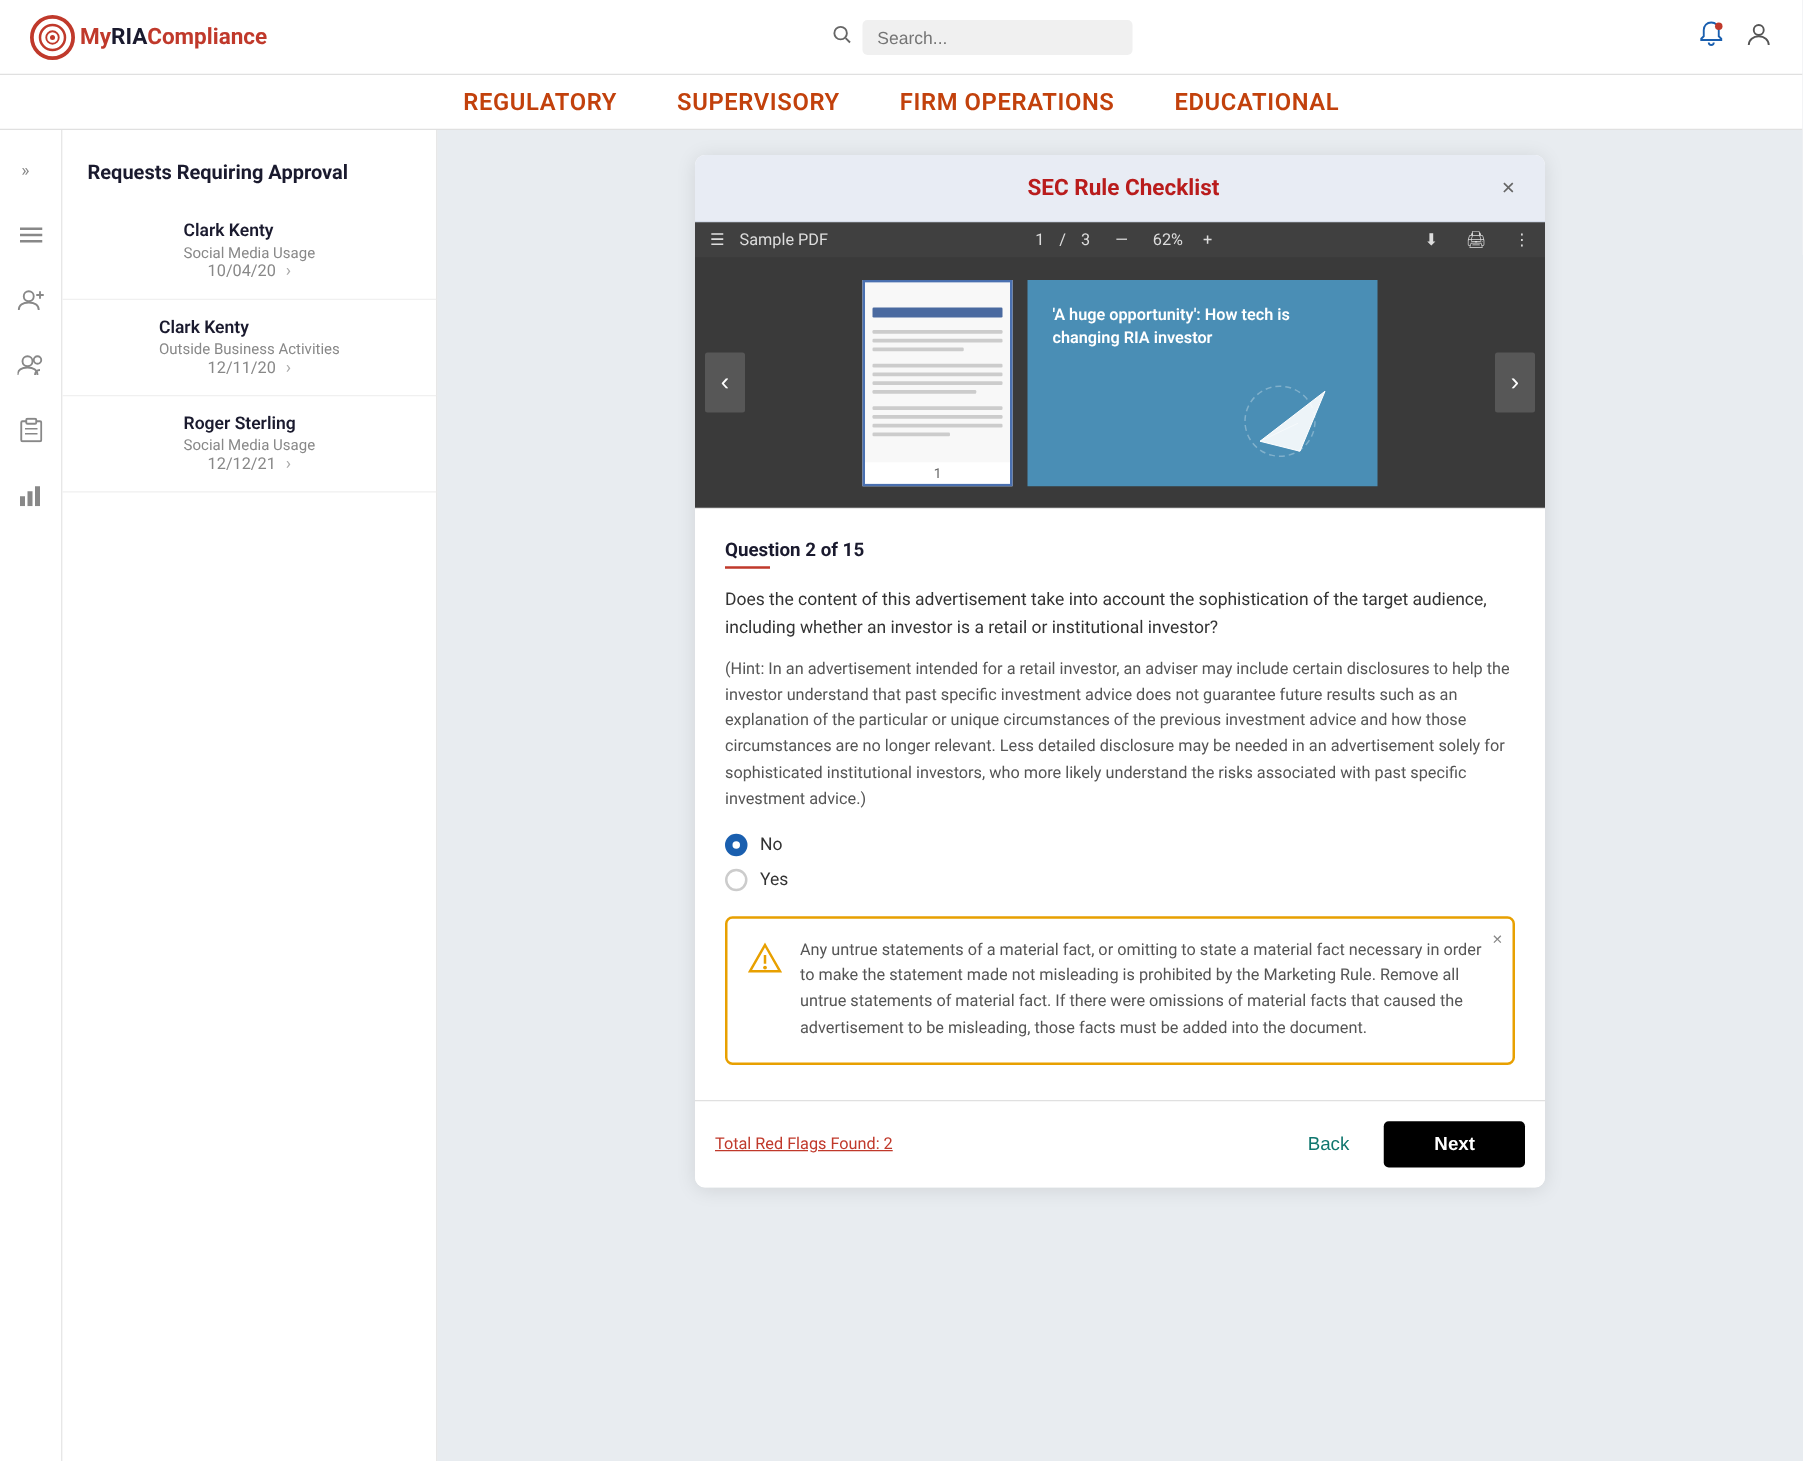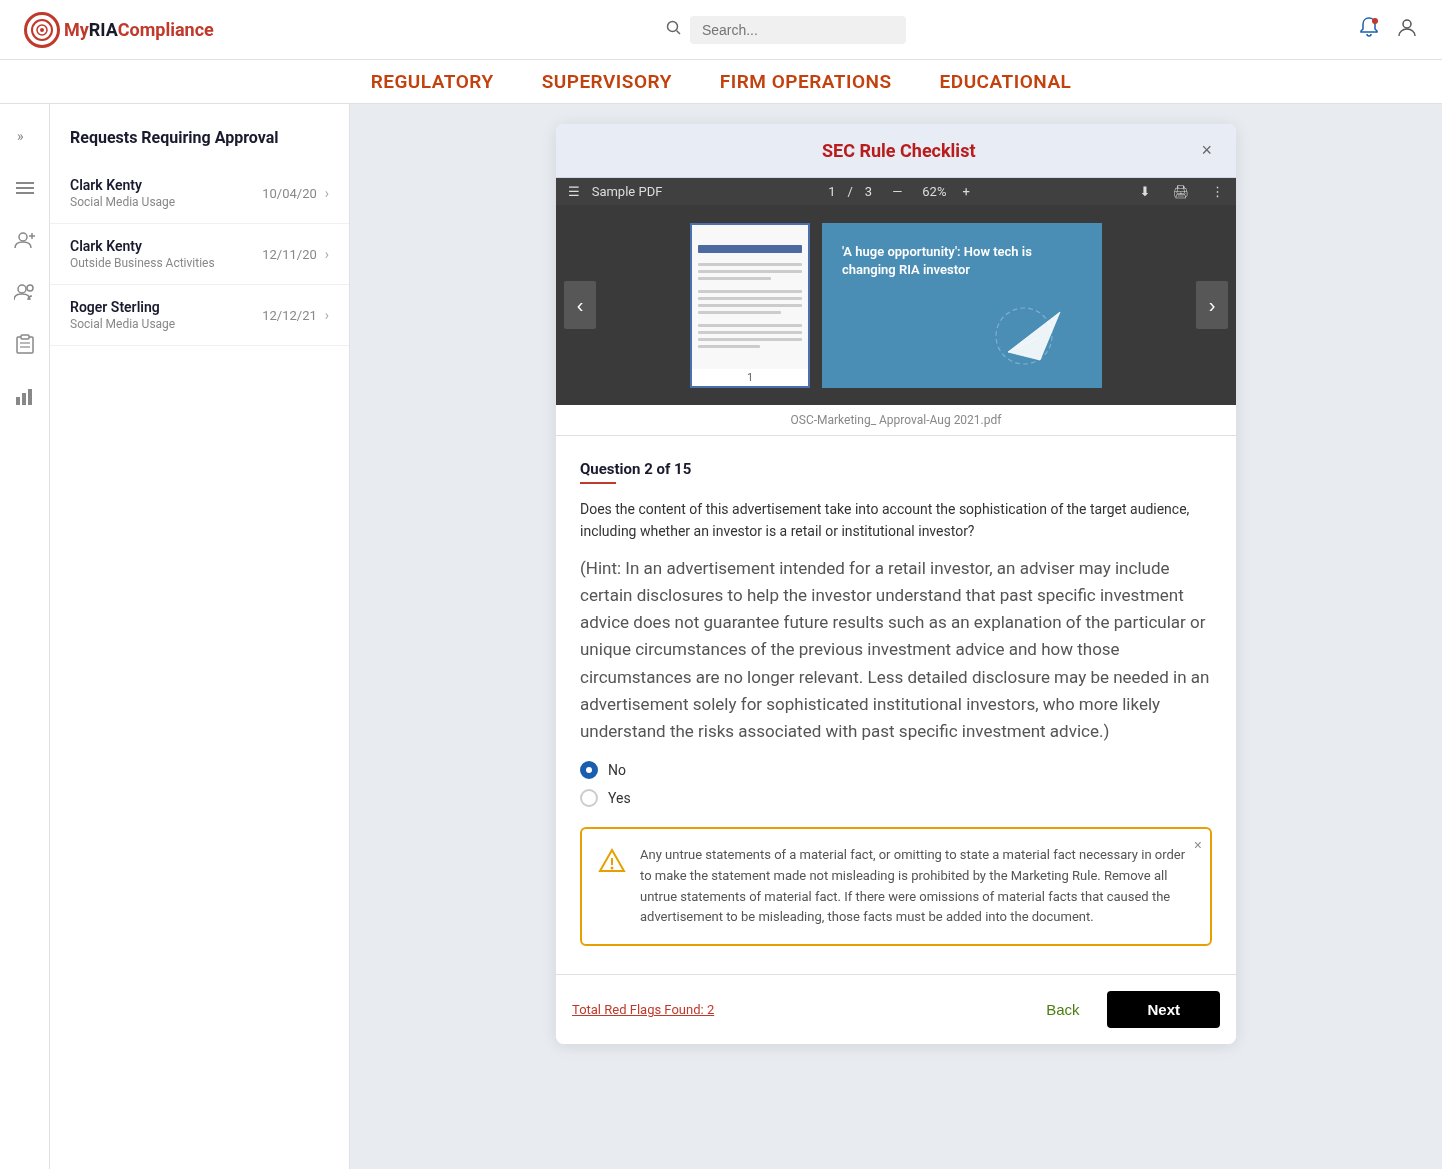--- a/index.html
+++ b/index.html
@@ -132,20 +132,21 @@
       color: #1a1a2e;
       padding: 0 20px 16px 20px;
     }
     .request-item {
       display: flex;
       align-items: center;
       justify-content: space-between;
       padding: 14px 20px;
       border-bottom: 1px solid #f0f0f0;
       cursor: pointer;
+      flex-direction: column;
     }
     .request-info {}
     .request-name { font-size: 14px; font-weight: 600; color: #1a1a2e; }
     .request-type { font-size: 12px; color: #888; margin-top: 2px; }
     .request-right {
       display: flex;
       align-items: center;
       gap: 8px;
       color: #888;
       font-size: 13px;
@@ -331,21 +332,21 @@
       background: #c0392b;
       margin-bottom: 14px;
     }
     .question-text {
       font-size: 14px;
       color: #333;
       line-height: 1.6;
       margin-bottom: 12px;
     }
     .question-hint {
-      font-size: 17px;
+      font-size: 13px;
       color: #555;
       line-height: 1.6;
       margin-bottom: 16px;
     }
     .answer-options {
       display: flex;
       flex-direction: column;
       gap: 10px;
       margin-bottom: 20px;
     }
@@ -429,21 +430,21 @@
     }
     .footer-actions {
       display: flex;
       gap: 12px;
       align-items: center;
     }
     .back-btn {
       background: none;
       border: none;
       font-size: 15px;
-      color: #4d7c0f;
+      color: #0f766e;
       cursor: pointer;
       padding: 8px 16px;
       font-weight: 500;
     }
     .next-btn {
       background: #000000;
       color: #fff;
       border: none;
       border-radius: 4px;
       padding: 10px 40px;
@@ -650,21 +651,20 @@
 
                 <polygon points="20,80 85,30 60,90" fill="rgba(255,255,255,0.9)" stroke="white" stroke-width="1"></polygon>
                 <line x1="20" y1="80" x2="58" y2="62" stroke="rgba(255,255,255,0.5)" stroke-width="1"></line>
               </svg>
             </div>
           </div>
 
           <button class="pdf-nav-btn right">›</button>
         </div>
 
-        <div class="pdf-filename">OSC-Marketing_ Approval-Aug 2021.pdf</div>
       </div>
 
       <div class="question-section">
         <div class="question-label">Question 2 of 15</div>
         <div class="question-underline"></div>
         <div class="question-text">Does the content of this advertisement take into account the sophistication of the target audience, including whether an investor is a retail or institutional investor?</div>
         <div class="question-hint">(Hint: In an advertisement intended for a retail investor, an adviser may include certain disclosures to help the investor understand that past specific investment advice does not guarantee future results such as an explanation of the particular or unique circumstances of the previous investment advice and how those circumstances are no longer relevant. Less detailed disclosure may be needed in an advertisement solely for sophisticated institutional investors, who more likely understand the risks associated with past specific investment advice.)</div>
 
         <div class="answer-options">
           <label class="answer-option">

